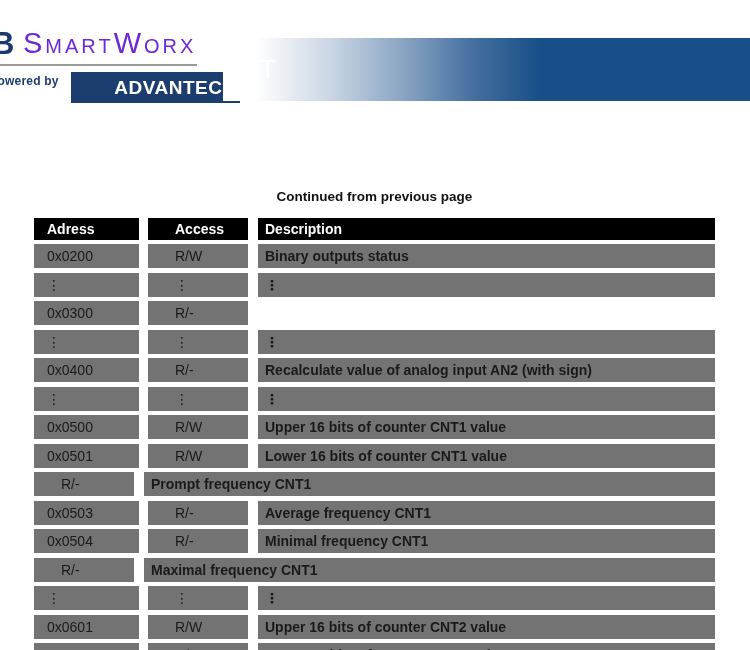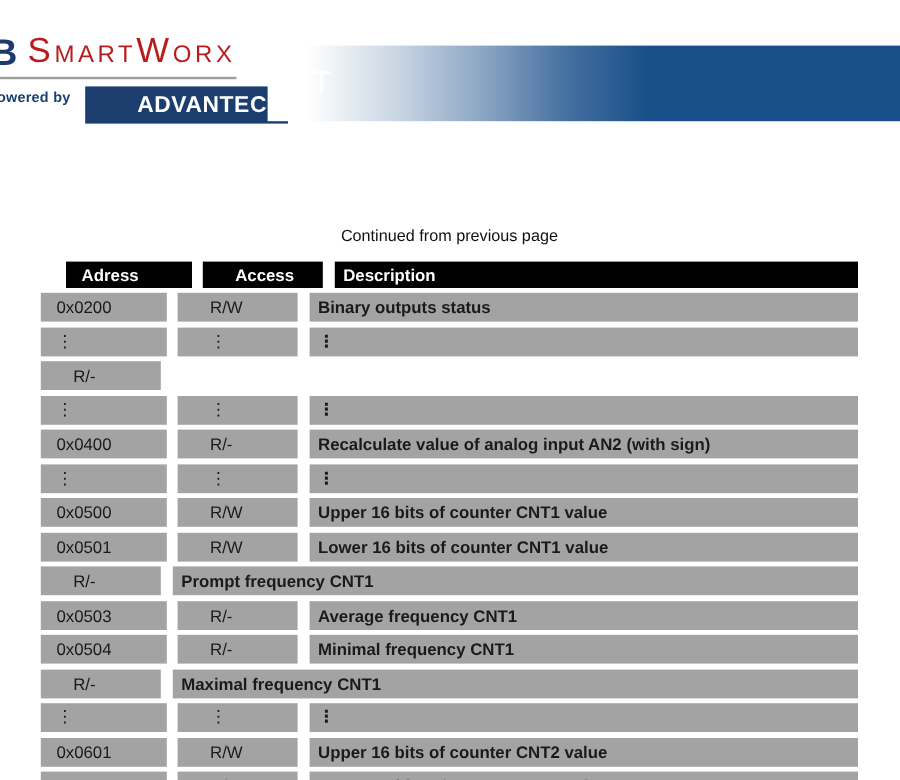--- a/index.html
+++ b/index.html
@@ -12,21 +12,21 @@
   .abs{position:absolute;}
 
   
   .logo-b{
     left:-8px;top:26px;
     font-size:31px;font-weight:bold;color:#1E3A6D;
     letter-spacing:0;
   }
   .logo-brand{
     left:23px;top:27px;
-    font-size:29px;color:#b91c1c;
+    font-size:29px;color:#6d28d9;
     font-variant:small-caps;
     letter-spacing:3px;
     font-weight:400;
   }
   .logo-rule{
     left:0;top:64px;width:197px;height:2px;background:#9B9B9B;
   }
   .powered-by{
     left:-10px;top:74px;
     font-size:12px;font-weight:bold;color:#1D3E73;
@@ -47,34 +47,34 @@
       #446f9f 46%, #194F88 58%, #194F88 100%);
     display:flex;align-items:center;
   }
   .banner .title{
     color:#ffffff;font-size:25px;padding-right:13px;letter-spacing:0.5px;
   }
 
   
   .caption{
     left:34px;top:189px;width:681px;
-    text-align:center;font-size:13.5px;color:#111111;
+    text-align:center;font-size:13.5px;color:#111111;font-weight:bold;
   }
 
   
   .table{left:34px;top:218px;width:681px;}
   .trow{display:flex;}
   .thead .cell{
     background:#000000;color:#ffffff;font-weight:bold;
     height:22px;line-height:22px;font-size:14px;
   }
-  .thead{margin-bottom:4px;margin-left:21px;}
+  .thead{margin-bottom:4px;}
   .data-row{margin-bottom:4.5px;}
   .data-row .cell{
-    background:#a3a3a3;color:#1A1A1A;
+    background:#737373;color:#1A1A1A;
     height:24px;line-height:24px;font-size:14px;
     white-space:nowrap;overflow:hidden;
   }
   .cell{box-sizing:border-box;}
   .c1{width:105px;margin-right:9px;padding-left:13px;}
   .c2{width:100px;margin-right:10px;padding-left:27px;}
   .c3{flex:1;padding-left:7px;font-weight:bold;}
   .dots{
     font-family:"DejaVu Sans",sans-serif;
     font-size:15px;color:#2A2A2A;
@@ -110,20 +110,21 @@
           <div class="cell c1">0x0200</div>
           <div class="cell c2">R/W</div>
           <div class="cell c3">Binary outputs status</div>
         </div>
         <div class="trow data-row">
           <div class="cell c1 dots">⋮</div>
           <div class="cell c2 dots">⋮</div>
           <div class="cell c3 dots">⋮</div>
         </div>
         <div class="trow data-row">
+          <div class="cell c1">0x0300</div>
           <div class="cell c2">R/-</div>
         </div>
         <div class="trow data-row">
           <div class="cell c1 dots">⋮</div>
           <div class="cell c2 dots">⋮</div>
           <div class="cell c3 dots">⋮</div>
         </div>
         <div class="trow data-row">
           <div class="cell c1">0x0400</div>
           <div class="cell c2">R/-</div>

